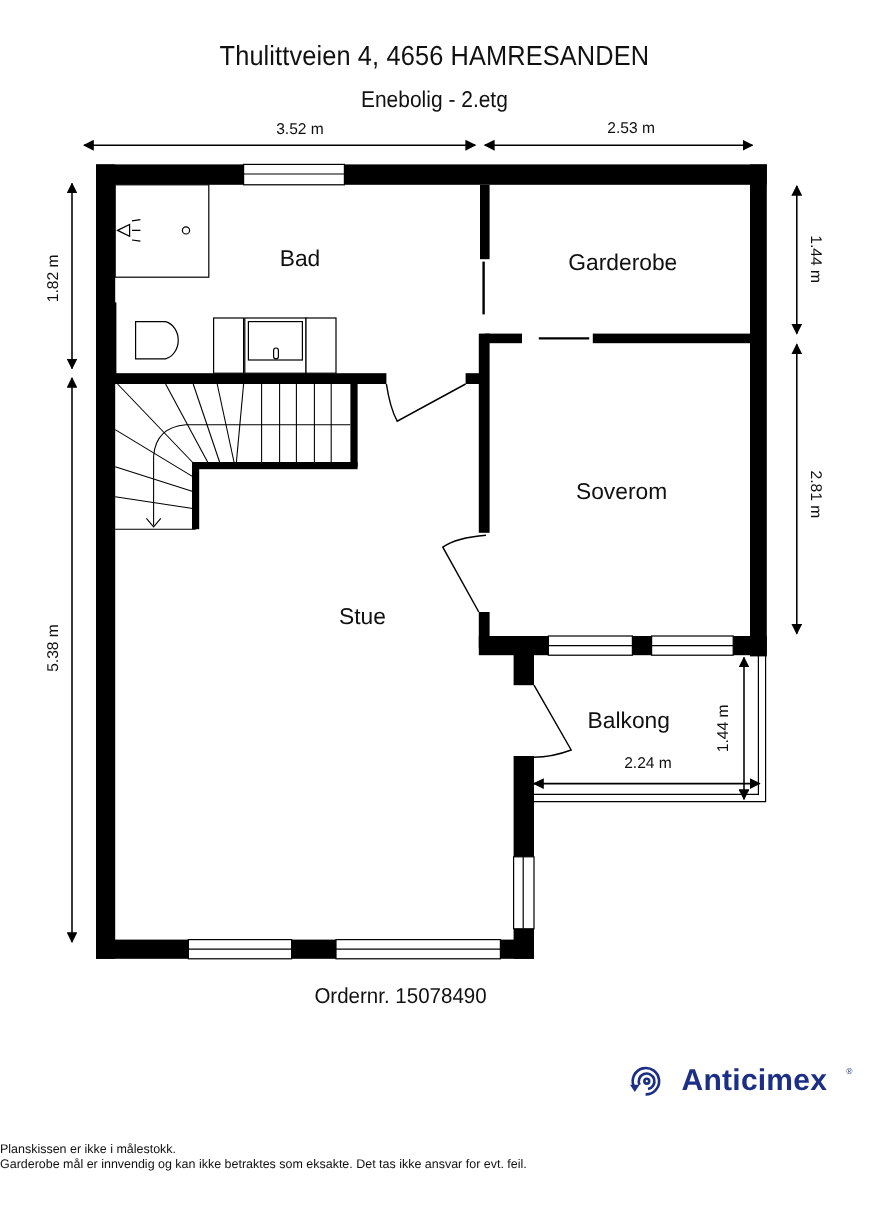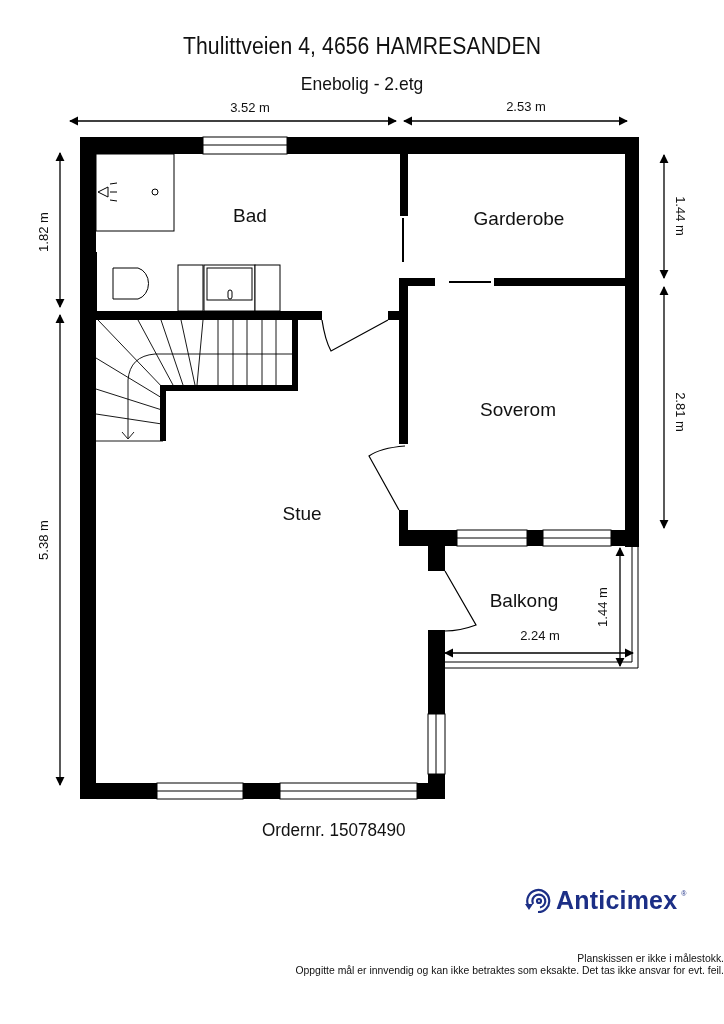--- a/index.html
+++ b/index.html
@@ -3,24 +3,24 @@
   <meta charset="utf-8">
   <style>
     html, body { margin: 0; padding: 0; background: #ffffff; }
     body { width: 724px; height: 1024px; position: relative; overflow: hidden; font-family: "Liberation Sans", sans-serif; color: #111; }
     .title { position: absolute; left: 0; width: 724px; text-align: center; top: 33px; font-size: 23px; letter-spacing: 0.1px; transform: scaleX(0.92); }
     .subtitle { position: absolute; left: 0; width: 724px; text-align: center; top: 73px; font-size: 19px; transform: scaleX(0.92); }
     .plan { position: absolute; left: 0; top: 0; }
     .dim-label { font-size: 13px; fill: #111; }
     .room-label { font-size: 19px; fill: #111; }
     .order { position: absolute; left: 262px; top: 820px; font-size: 18px; transform: scaleX(0.95); transform-origin: left; }
-    .logo { position: absolute; left: 524px; top: 886px; display: flex; align-items: center; gap: 4px; }
+    .logo { position: absolute; left: 524px; top: 886px; display: flex; align-items: center; gap: 16px; }
     .logo-text { font-size: 25px; font-weight: bold; color: #1c2f86; letter-spacing: 0.2px; }
     .logo-reg { font-size: 7px; color: #1c2f86; align-self: flex-start; margin-top: 4px; }
-    .disclaimer { position: absolute; left: 0; width: 724px; top: 953px; text-align: right; font-size: 10.4px; line-height: 12px; color: #111; }
+    .disclaimer { position: absolute; left: 0; width: 724px; top: 953px; text-align: left; font-size: 10.4px; line-height: 12px; color: #111; }
   </style>
 </head>
 <body>
 
 <div class="title">Thulittveien 4, 4656 HAMRESANDEN</div>
 <div class="subtitle">Enebolig  - 2.etg</div>
 
 <svg class="plan" width="724" height="1024" viewBox="0 0 724 1024">
   <defs>
     <marker id="ah" viewBox="0 0 10 10" refX="9" refY="5" markerWidth="7" markerHeight="7" orient="auto-start-reverse">
@@ -162,14 +162,14 @@
       <circle cx="15" cy="13" r="2"></circle>
     </g>
     <path d="M1 16 L9 16 L5 22 Z" fill="#1c2f86"></path>
   </svg>
   <span class="logo-text">Anticimex</span>
   <span class="logo-reg">®</span>
 </div>
 
 <div class="disclaimer">
   <div>Planskissen er ikke i målestokk.</div>
-  <div>Oppgitte mål er innvendig og kan ikke betraktes som eksakte. Det tas ikke ansvar for evt. feil.</div>
+  <div>Garderobe mål er innvendig og kan ikke betraktes som eksakte. Det tas ikke ansvar for evt. feil.</div>
 </div>
 
 </body></html>

